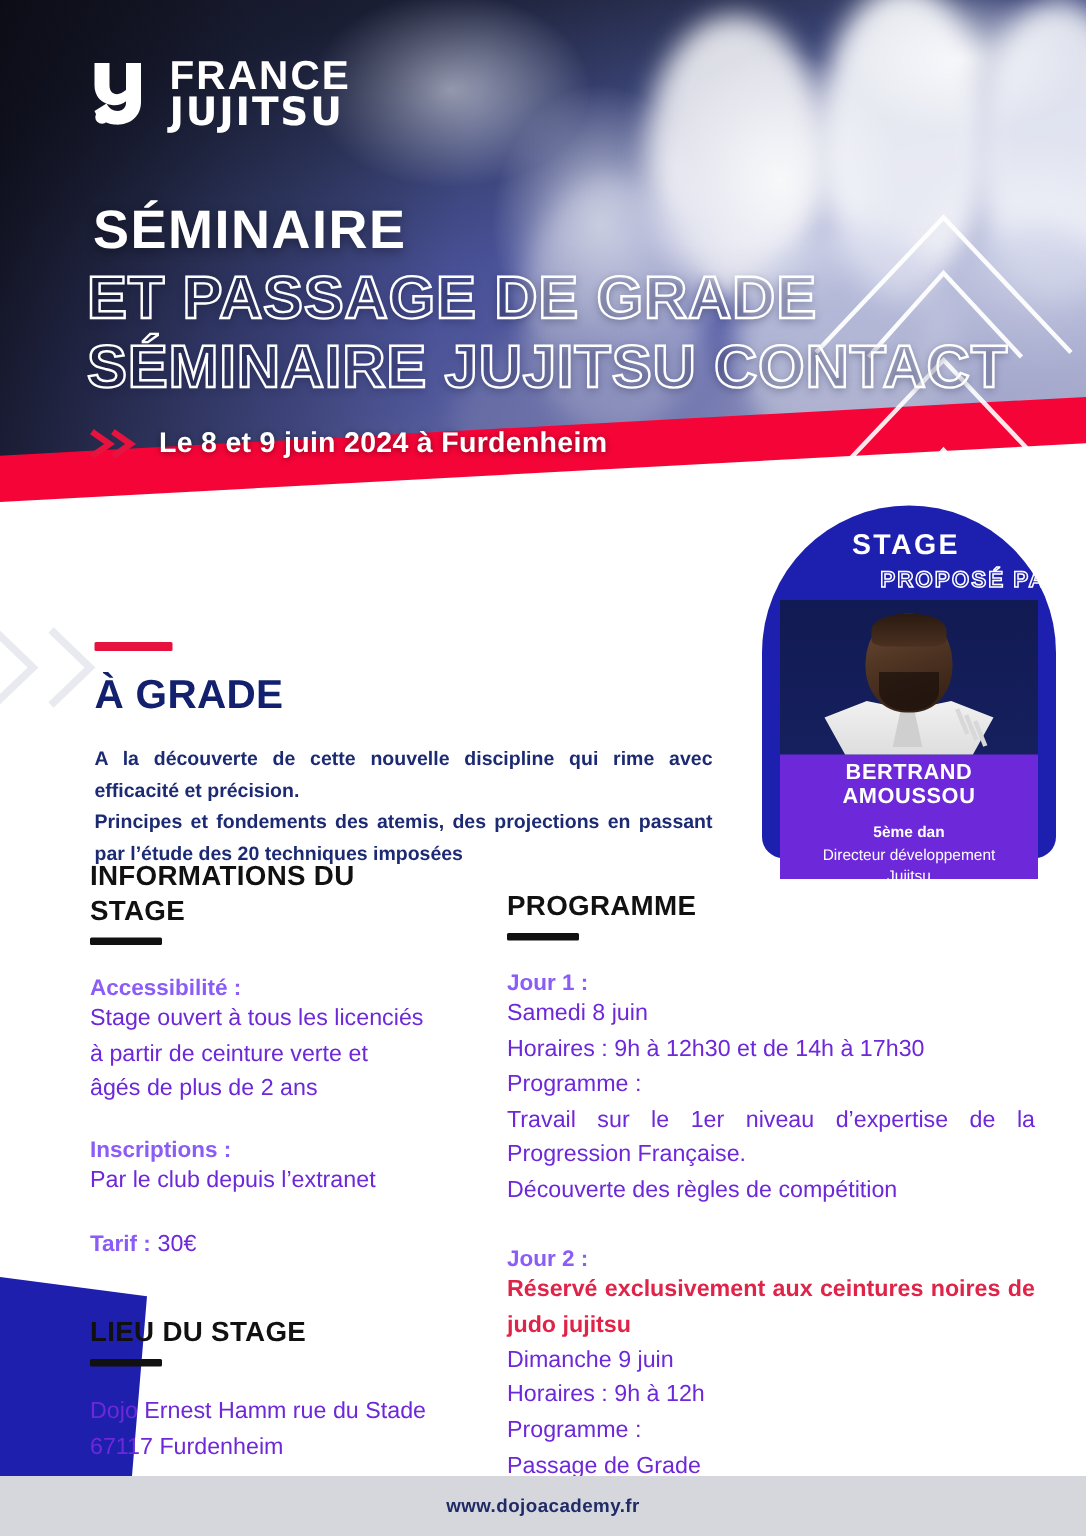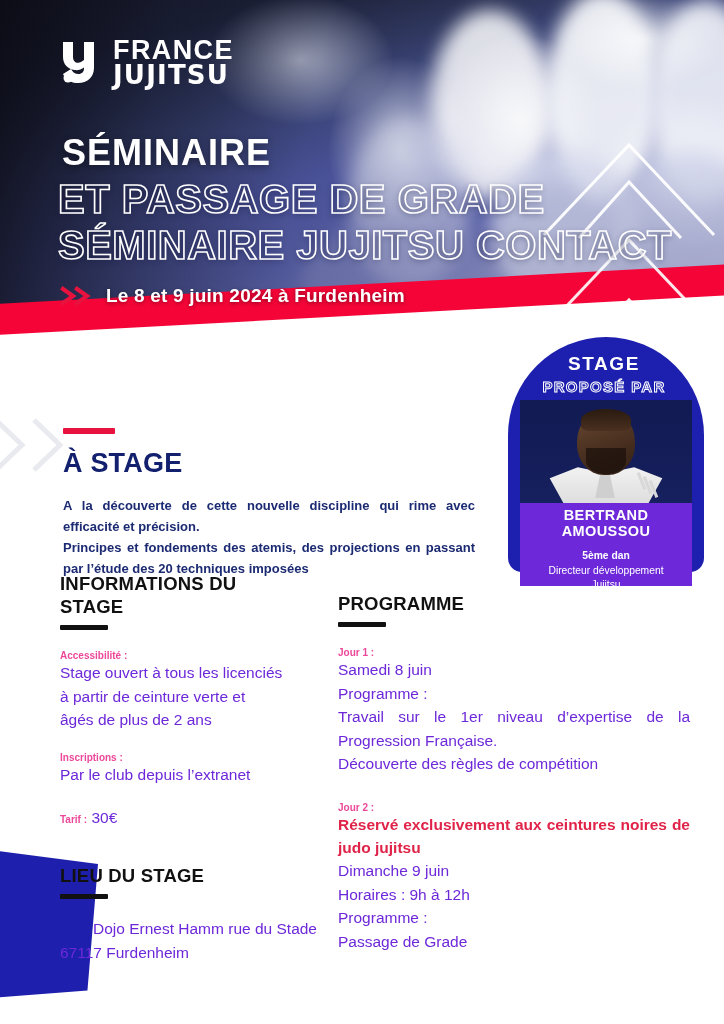--- a/index.html
+++ b/index.html
@@ -111,21 +111,21 @@
   .coach-blob{
     position:absolute;left:10px;top:0;width:196px;height:235px;
     background:#1d1fae;
     border-radius:98px 98px 14px 14px;
   }
   .coach-stage{
     position:absolute;left:0;right:0;top:16px;text-align:center;
     color:#fff;font-weight:bold;font-size:19px;letter-spacing:1.6px;z-index:2;
   }
   .coach-propose{
-    position:absolute;left:0;right:0;top:41px;text-align:center;z-index:2;
+    position:absolute;left:0;right:0;top:41px;text-align:right;z-index:2;
     font-weight:bold;font-size:15px;letter-spacing:1.3px;
     color:transparent;-webkit-text-stroke:1px #ffffff;
   }
   .coach-card{
     position:absolute;left:22px;top:63px;width:172px;height:186px;
     background:#6d28d9;z-index:2;overflow:hidden;
   }
   .coach-photo{
     position:absolute;left:0;top:0;width:172px;height:103px;overflow:hidden;
     background:linear-gradient(180deg,#111a52 0%,#16205e 100%);
@@ -175,21 +175,21 @@
   .apropos-body{
     margin-top:16px;color:#1b2a72;font-size:13px;line-height:1.62;font-weight:600;
     text-align:justify;width:412px;
   }
 
   .col-left{position:absolute;left:60px;top:168px;width:290px;}
   .col-right{position:absolute;left:338px;top:188px;width:352px;}
 
   .sec-head{color:#111;font-weight:bold;font-size:18.5px;line-height:1.25;letter-spacing:.2px;}
   .block{margin-top:20px;}
-  .lbl{font-weight:bold;color:#ec4899;font-size:10px;}
+  .lbl{font-weight:bold;color:#8b5cf6;font-size:15px;}
   .txt{color:#6d28d9;font-size:15.5px;line-height:1.52;}
   .txt.just{text-align:justify;}
   .red-txt{color:#e02348;font-weight:bold;font-size:15.5px;line-height:1.5;text-align:justify;}
 
   
   .footer{
     position:absolute;left:0;bottom:0;width:724px;height:40px;
     background:#d5d7dd;display:flex;align-items:center;justify-content:center;z-index:10;
   }
   .footer-text{color:#1f2a66;font-size:12.5px;font-weight:bold;letter-spacing:.3px;}
@@ -276,21 +276,21 @@
         <div>Responsable commission</div>
 
       </div>
     </div>
   </div>
 
   <div class="content">
 
     <div class="apropos">
       <div class="hr-red"></div>
-      <div class="apropos-title">À STAGE</div>
+      <div class="apropos-title">À GRADE</div>
       <div class="apropos-body">
         <div>A la découverte de cette nouvelle discipline qui rime avec efficacité et précision.</div>
         <div>Principes et fondements des atemis, des projections en passant par l’étude des 20 techniques imposées</div>
       </div>
     </div>
 
     <div class="col-left">
       <div class="sec-head">
         <div>INFORMATIONS DU</div>
         <div>STAGE</div>
@@ -310,42 +310,46 @@
       </div>
 
       <div class="block">
         <span class="lbl">Tarif :</span>
         <span class="txt">30€</span>
       </div>
 
       <div style="margin-top:34px;">
         <div class="sec-head">LIEU DU STAGE</div>
         <div class="hr-black"></div>
-        <div class="txt" style="margin-top:18px;text-align:center;">Dojo Ernest Hamm rue du Stade</div>
+        <div class="txt" style="margin-top:18px;">Dojo Ernest Hamm rue du Stade</div>
         <div class="txt">67117 Furdenheim</div>
       </div>
     </div>
 
     <div class="col-right">
       <div class="sec-head">PROGRAMME</div>
       <div class="hr-black"></div>
 
       <div class="block">
         <div class="lbl">Jour 1 :</div>
         <div class="txt">Samedi 8 juin</div>
+        <div class="txt">Horaires : 9h à 12h30 et de 14h à 17h30</div>
         <div class="txt">Programme :</div>
         <div class="txt just">Travail sur le 1er niveau d’expertise de la Progression Française.</div>
         <div class="txt">Découverte des règles de compétition</div>
       </div>
 
       <div class="block" style="margin-top:26px;">
         <div class="lbl">Jour 2 :</div>
         <div class="red-txt">Réservé exclusivement aux ceintures noires de judo jujitsu</div>
         <div class="txt">Dimanche 9 juin</div>
         <div class="txt">Horaires : 9h à 12h</div>
         <div class="txt">Programme :</div>
         <div class="txt">Passage de Grade</div>
       </div>
     </div>
   </div>
 
+  <div class="footer">
+    <span class="footer-text">www.dojoacademy.fr</span>
+  </div>
 
 </div>
 
 </body></html>

